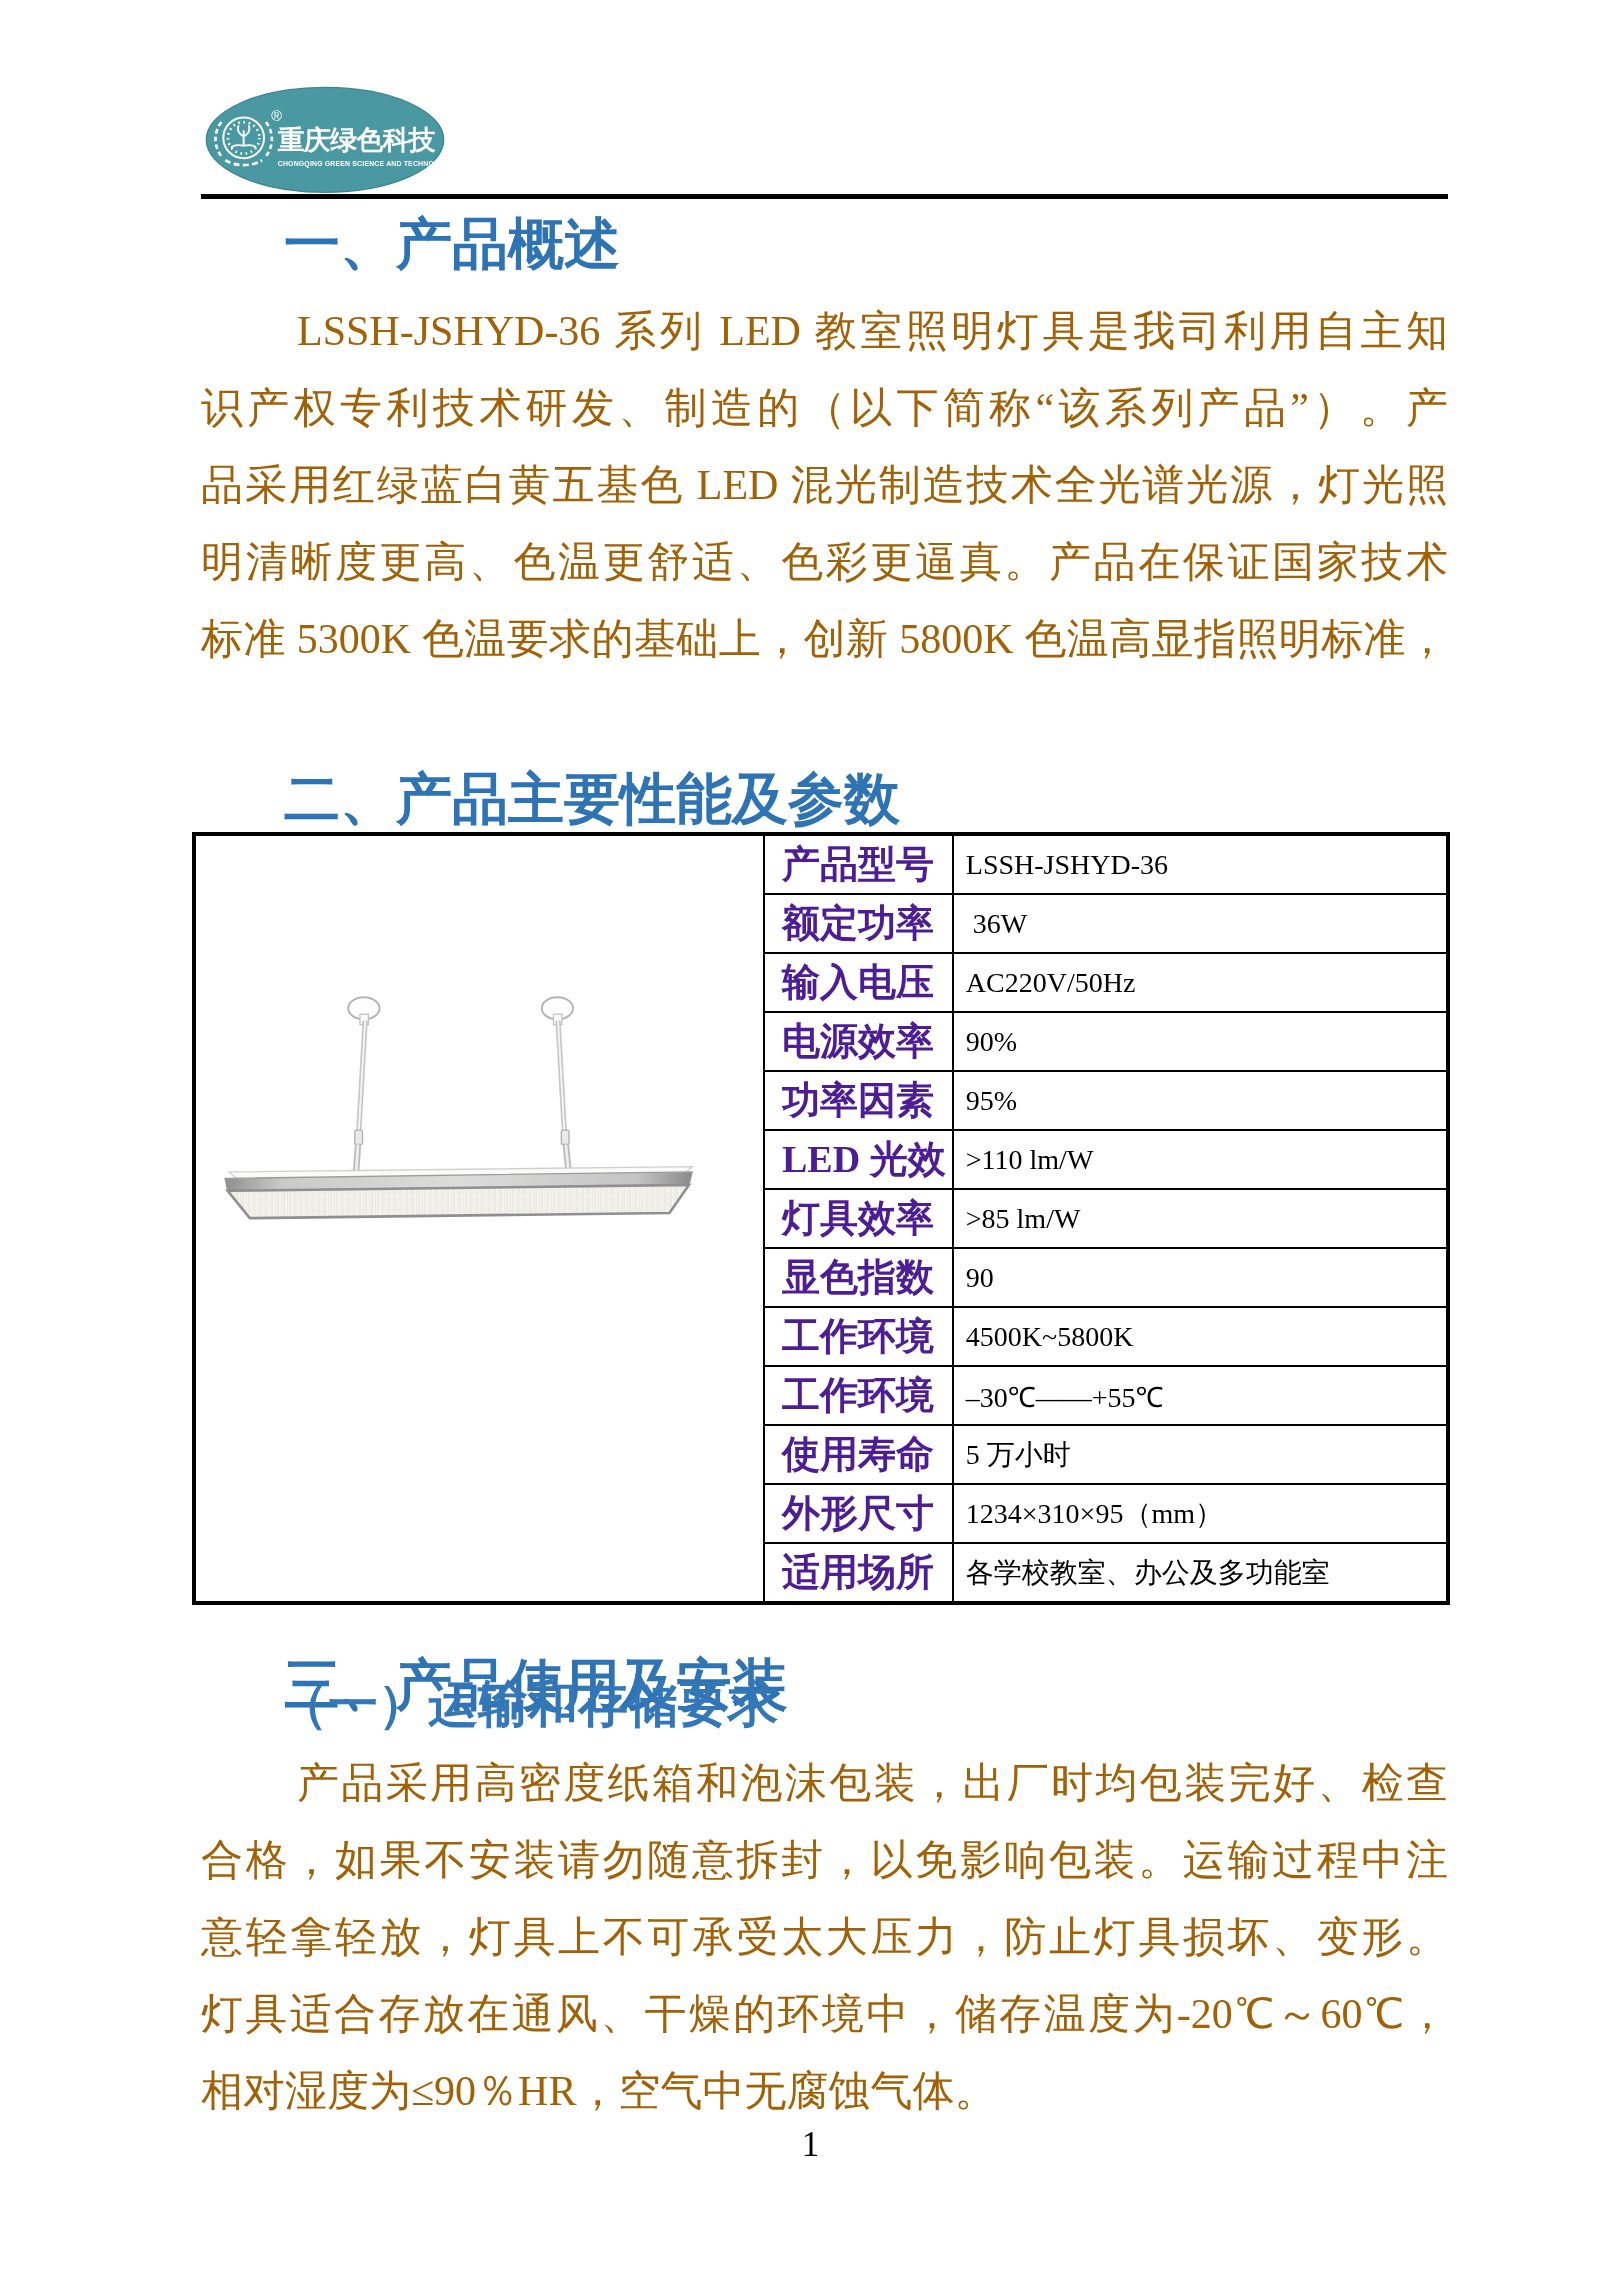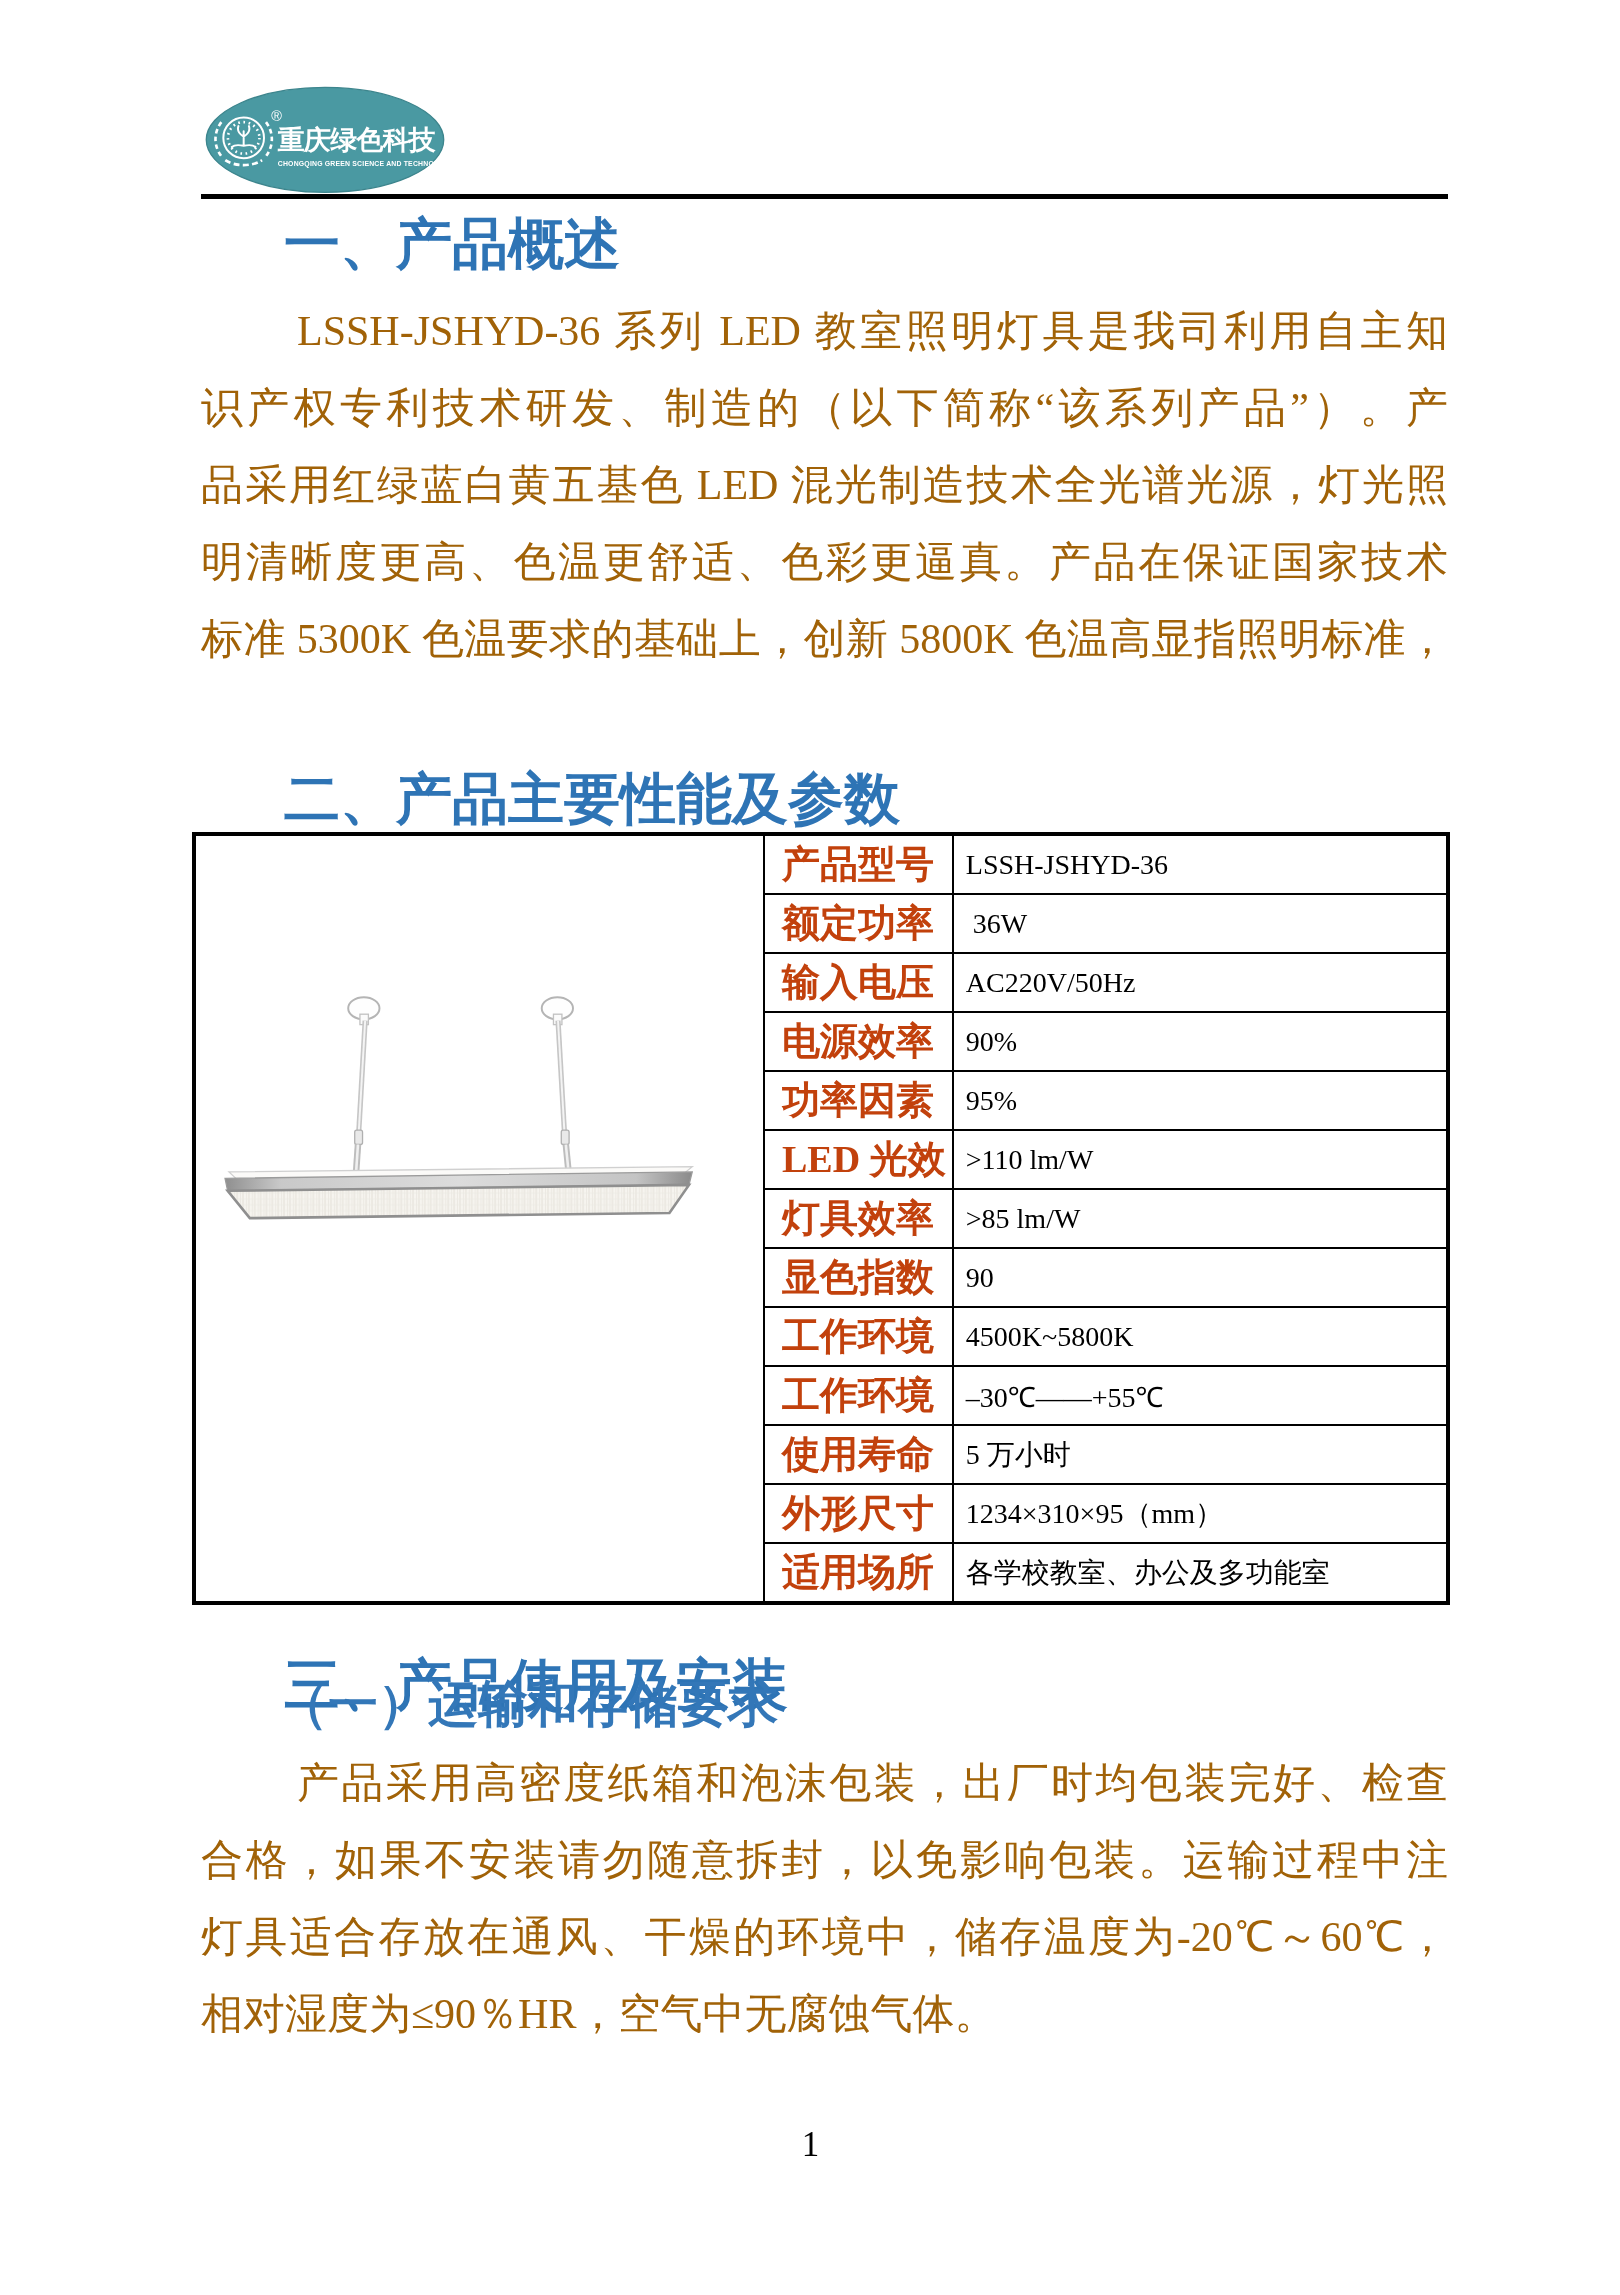--- a/index.html
+++ b/index.html
@@ -19,21 +19,21 @@
   .line{height:77px;line-height:77px;font-size:42px;color:#a16207;white-space:nowrap;overflow:visible;}
   .line.just{text-align:justify;text-align-last:justify;}
   .line.first{text-indent:96px;}
   .subhead{position:absolute;left:201px;top:1671px;padding-left:77px;
            font-size:50px;font-weight:bold;color:#3377b8;white-space:nowrap;}
   
   .spec-wrap{position:absolute;left:192px;top:832px;}
   table.spec{border-collapse:collapse;table-layout:fixed;width:1254px;border:4.6px solid #000;}
   table.spec td{border:2.6px solid #000;height:57px;overflow:hidden;}
   td.img-cell{background:#fff;padding:0;vertical-align:middle;}
-  td.lbl{font-weight:bold;font-size:38px;padding:0 0 0 17px;color:#c2410c;white-space:nowrap;}
+  td.lbl{font-weight:bold;font-size:38px;padding:0 0 0 17px;color:#4c1d95;white-space:nowrap;}
   td.val{font-size:28px;padding:0 0 0 11.8px;color:#000;white-space:pre;}
   
   .pagenum{position:absolute;left:0;top:2125px;width:1621px;text-align:center;
            font-size:35px;color:#000;}
 </style>
 </head>
 <body>
 
 <div id="page">
 
@@ -170,20 +170,21 @@
           </tr>
         </tbody>
     </table>
   </div>
 
   <div class="h-num" id="h3">三、产品使用及安装</div>
   <div class="subhead">（一）运输和存储要求</div>
   <div class="para" id="p2">
       <div class="line just first">产品采用高密度纸箱和泡沫包装，出厂时均包装完好、检查</div>
       <div class="line just">合格，如果不安装请勿随意拆封，以免影响包装。运输过程中注</div>
+      <div class="line just">意轻拿轻放，灯具上不可承受太大压力，防止灯具损坏、变形。</div>
       <div class="line just">灯具适合存放在通风、干燥的环境中，储存温度为-20℃～60℃，</div>
       <div class="line">相对湿度为≤90％HR，空气中无腐蚀气体。</div>
     </div>
 
   <div class="pagenum">1</div>
 
 </div>
 
 
 </body></html>

